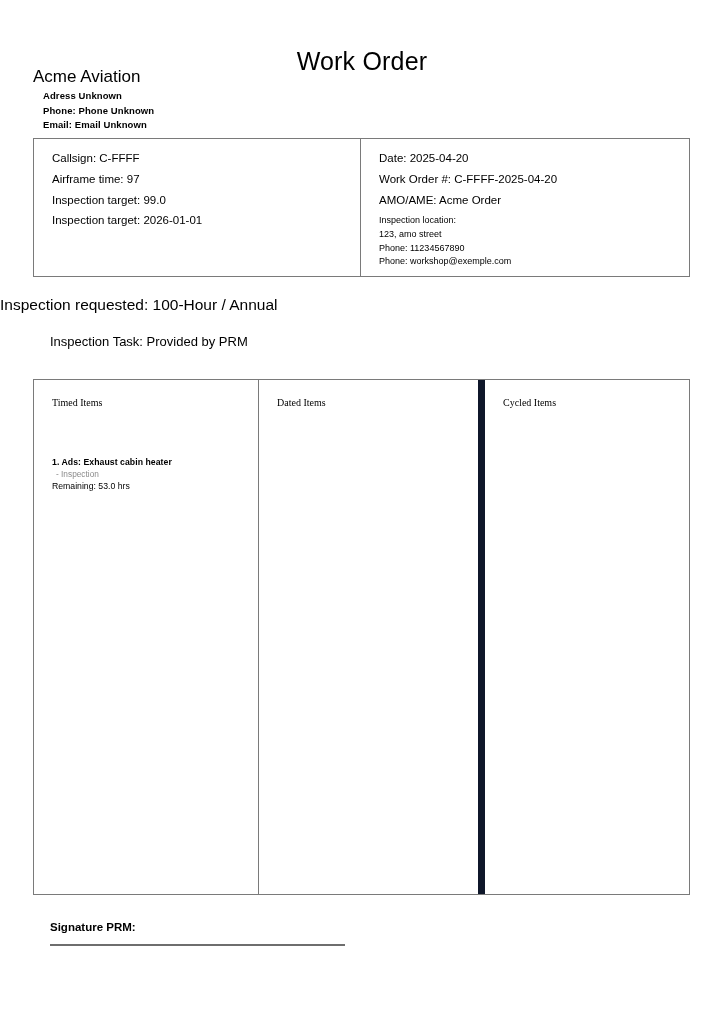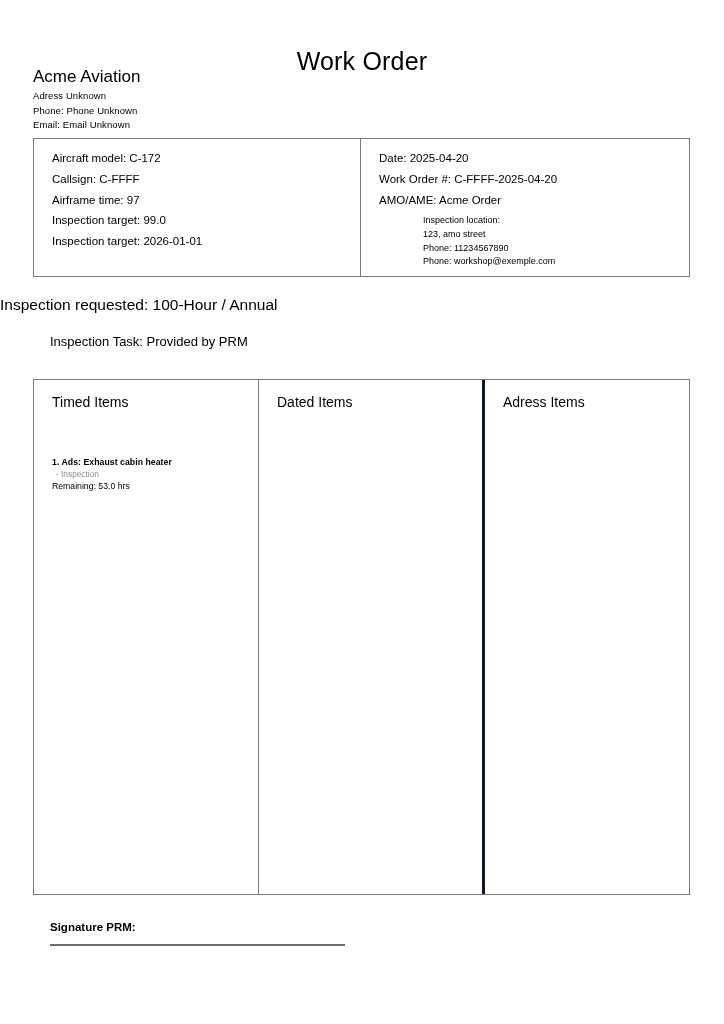--- a/index.html
+++ b/index.html
@@ -40,23 +40,24 @@
     width: 320px;
   }
   .company-name {
     font-size: 17px;
     font-weight: 400;
     line-height: 21px;
     margin-bottom: 2px;
   }
   .company-line {
     font-size: 9.5px;
-    font-weight: 400;
+    font-weight: 700;
     line-height: 14.5px;
     letter-spacing: 0.1px;
+    margin-left: 10px;
   }
 
   
   .info-box {
     position: absolute;
     top: 138px;
     left: 33px;
     width: 657px;
     height: 139px;
     border: 1px solid #7a7a7a;
@@ -79,21 +80,20 @@
     line-height: 20.8px;
     white-space: nowrap;
   }
   .info-sub {
     font-size: 9px;
     line-height: 13.6px;
     white-space: nowrap;
   }
   .info-sub-group {
     margin-top: 4px;
-    margin-left: 44px;
   }
 
   
   .inspection-requested {
     position: absolute;
     top: 294px;
     left: 0;
     width: 724px;
     font-size: 15.5px;
     line-height: 22px;
@@ -117,27 +117,28 @@
     border: 1px solid #7a7a7a;
     box-sizing: border-box;
     display: flex;
   }
   .items-col {
     box-sizing: border-box;
     padding: 13px 14px 0 18px;
     overflow: hidden;
   }
   .items-col.c0 { width: 225px; border-right: 1px solid #7a7a7a; }
-  .items-col.c1 { width: 226px; border-right: 3px solid #0f172a; }
+  .items-col.c1 { width: 226px; border-right: 7px solid #0f172a; }
   .items-col.c2 { width: 204px; }
   .col-heading {
-    font-size: 14px;
+    font-size: 10px;
     font-weight: 400;
     line-height: 19px;
     margin-bottom: 8px;
+    font-family: Liberation Serif, serif;
   }
   .item-entry { margin-bottom: 10px; }
   .item-title {
     font-size: 8.7px;
     font-weight: bold;
     line-height: 12.5px;
     letter-spacing: 0.05px;
     margin-top: 44px;
   }
   .item-sub {
@@ -178,21 +179,20 @@
 
   <div class="company-block">
     <div class="company-name">Acme Aviation</div>
     <div class="company-line">Adress Unknown</div>
     <div class="company-line">Phone: Phone Unknown</div>
     <div class="company-line">Email: Email Unknown</div>
   </div>
 
   <div class="info-box">
     <div class="info-col left">
-      <div class="info-line">Aircraft model: C-172</div>
       <div class="info-line">Callsign: C-FFFF</div>
       <div class="info-line">Airframe time: 97</div>
       <div class="info-line">Inspection target: 99.0</div>
       <div class="info-line">Inspection target: 2026-01-01</div>
     </div>
     <div class="info-col right">
       <div class="info-line">Date: 2025-04-20</div>
       <div class="info-line">Work Order #: C-FFFF-2025-04-20</div>
       <div class="info-line">AMO/AME: Acme Order</div>
       <div class="info-sub-group">
@@ -216,21 +216,21 @@
         <div class="item-sub">- Inspection</div>
         <div class="item-remaining">Remaining: 53.0 hrs</div>
       </div>
     </div>
 
     <div class="items-col c1">
       <div class="col-heading">Dated Items</div>
     </div>
 
     <div class="items-col c2">
-      <div class="col-heading">Adress Items</div>
+      <div class="col-heading">Cycled Items</div>
     </div>
 
   </div>
 
   <div class="signature-label">Signature PRM:</div>
   <div class="signature-line"></div>
 
 </div>
 
 </body></html>

